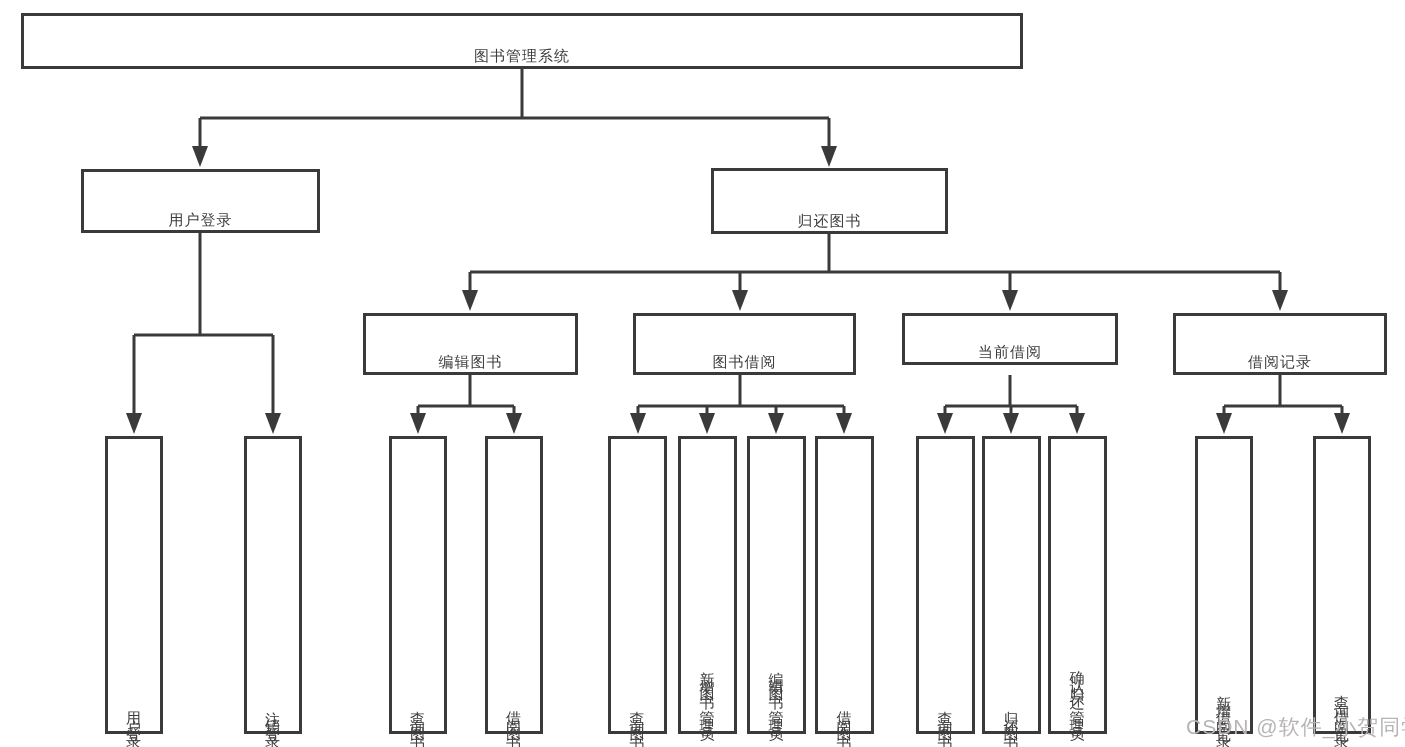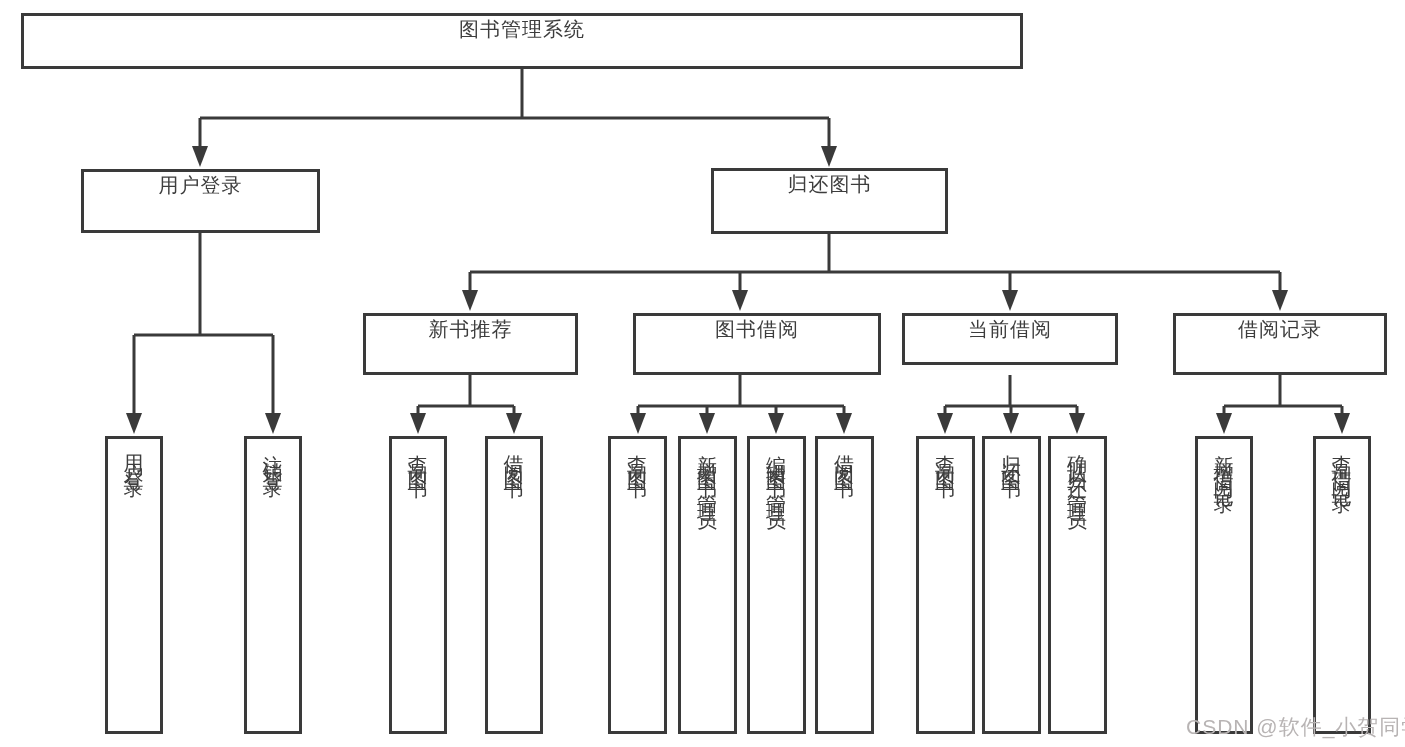--- a/index.html
+++ b/index.html
@@ -12,24 +12,24 @@
   }
   .wires {
     position: absolute; left: 0; top: 0; width: 1405px; height: 747px;
   }
   .node {
     position: absolute;
     box-sizing: border-box;
     background: #ffffff;
     border: 3px solid #3a3a3a;
     display: flex;
-    align-items: flex-start;
+    align-items: flex-end;
     justify-content: center;
     color: #3d3d3d;
-    font-size: 20px;
+    font-size: 15px;
     z-index: 2;
   }
   .node.h span { white-space: nowrap; letter-spacing: 1px; }
   .node.v span {
     writing-mode: vertical-rl;
     text-orientation: mixed;
     letter-spacing: 8px;
     line-height: 1;
     white-space: nowrap;
   }
@@ -93,23 +93,23 @@
   </div>
 
   <div class="node h" style="left:81px; top:169px; width:239px; height:64px">
     <span>用户登录</span>
   </div>
   <div class="node h" style="left:711px; top:168px; width:237px; height:66px">
     <span>归还图书</span>
   </div>
 
   <div class="node h" style="left:363px; top:313px; width:215px; height:62px">
-    <span>新书推荐</span>
+    <span>编辑图书</span>
   </div>
-  <div class="node h" style="left:633px; top:313px; width:248px; height:62px">
+  <div class="node h" style="left:633px; top:313px; width:223px; height:62px">
     <span>图书借阅</span>
   </div>
   <div class="node h" style="left:902px; top:313px; width:216px; height:52px">
     <span>当前借阅</span>
   </div>
   <div class="node h" style="left:1173px; top:313px; width:214px; height:62px">
     <span>借阅记录</span>
   </div>
 
   <div class="node v" style="left:105px; top:436px; width:58px; height:298px">

